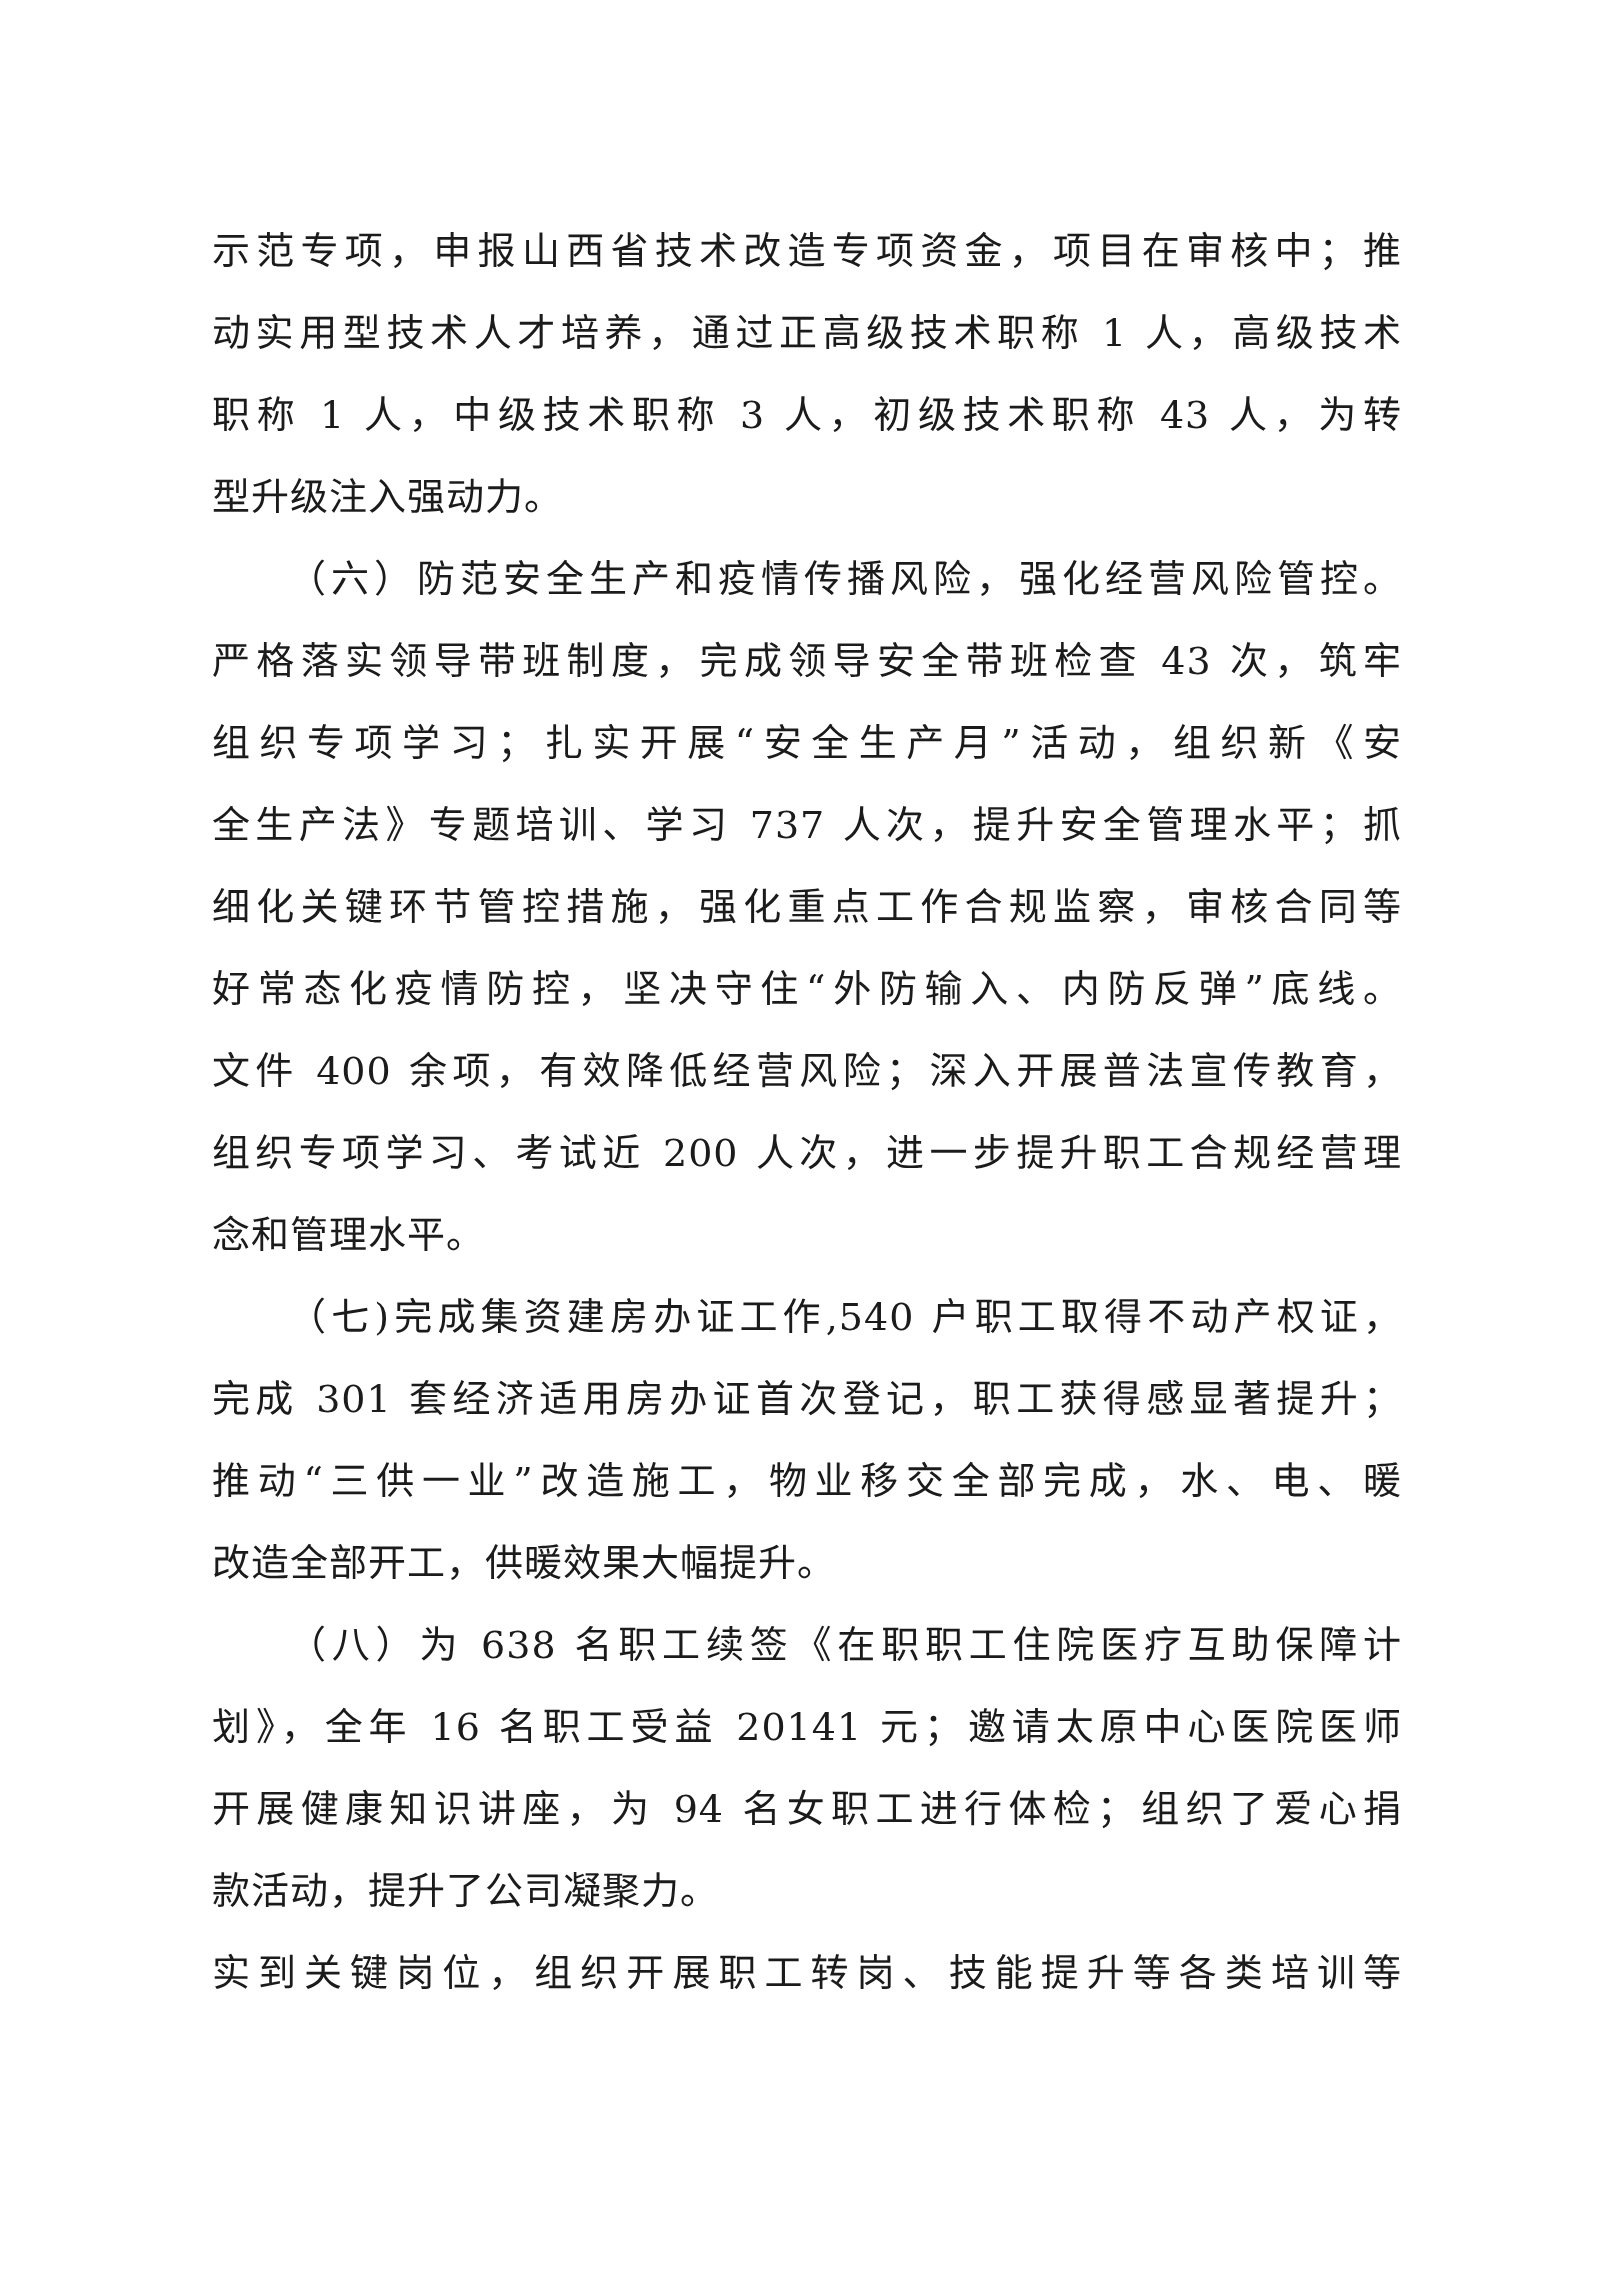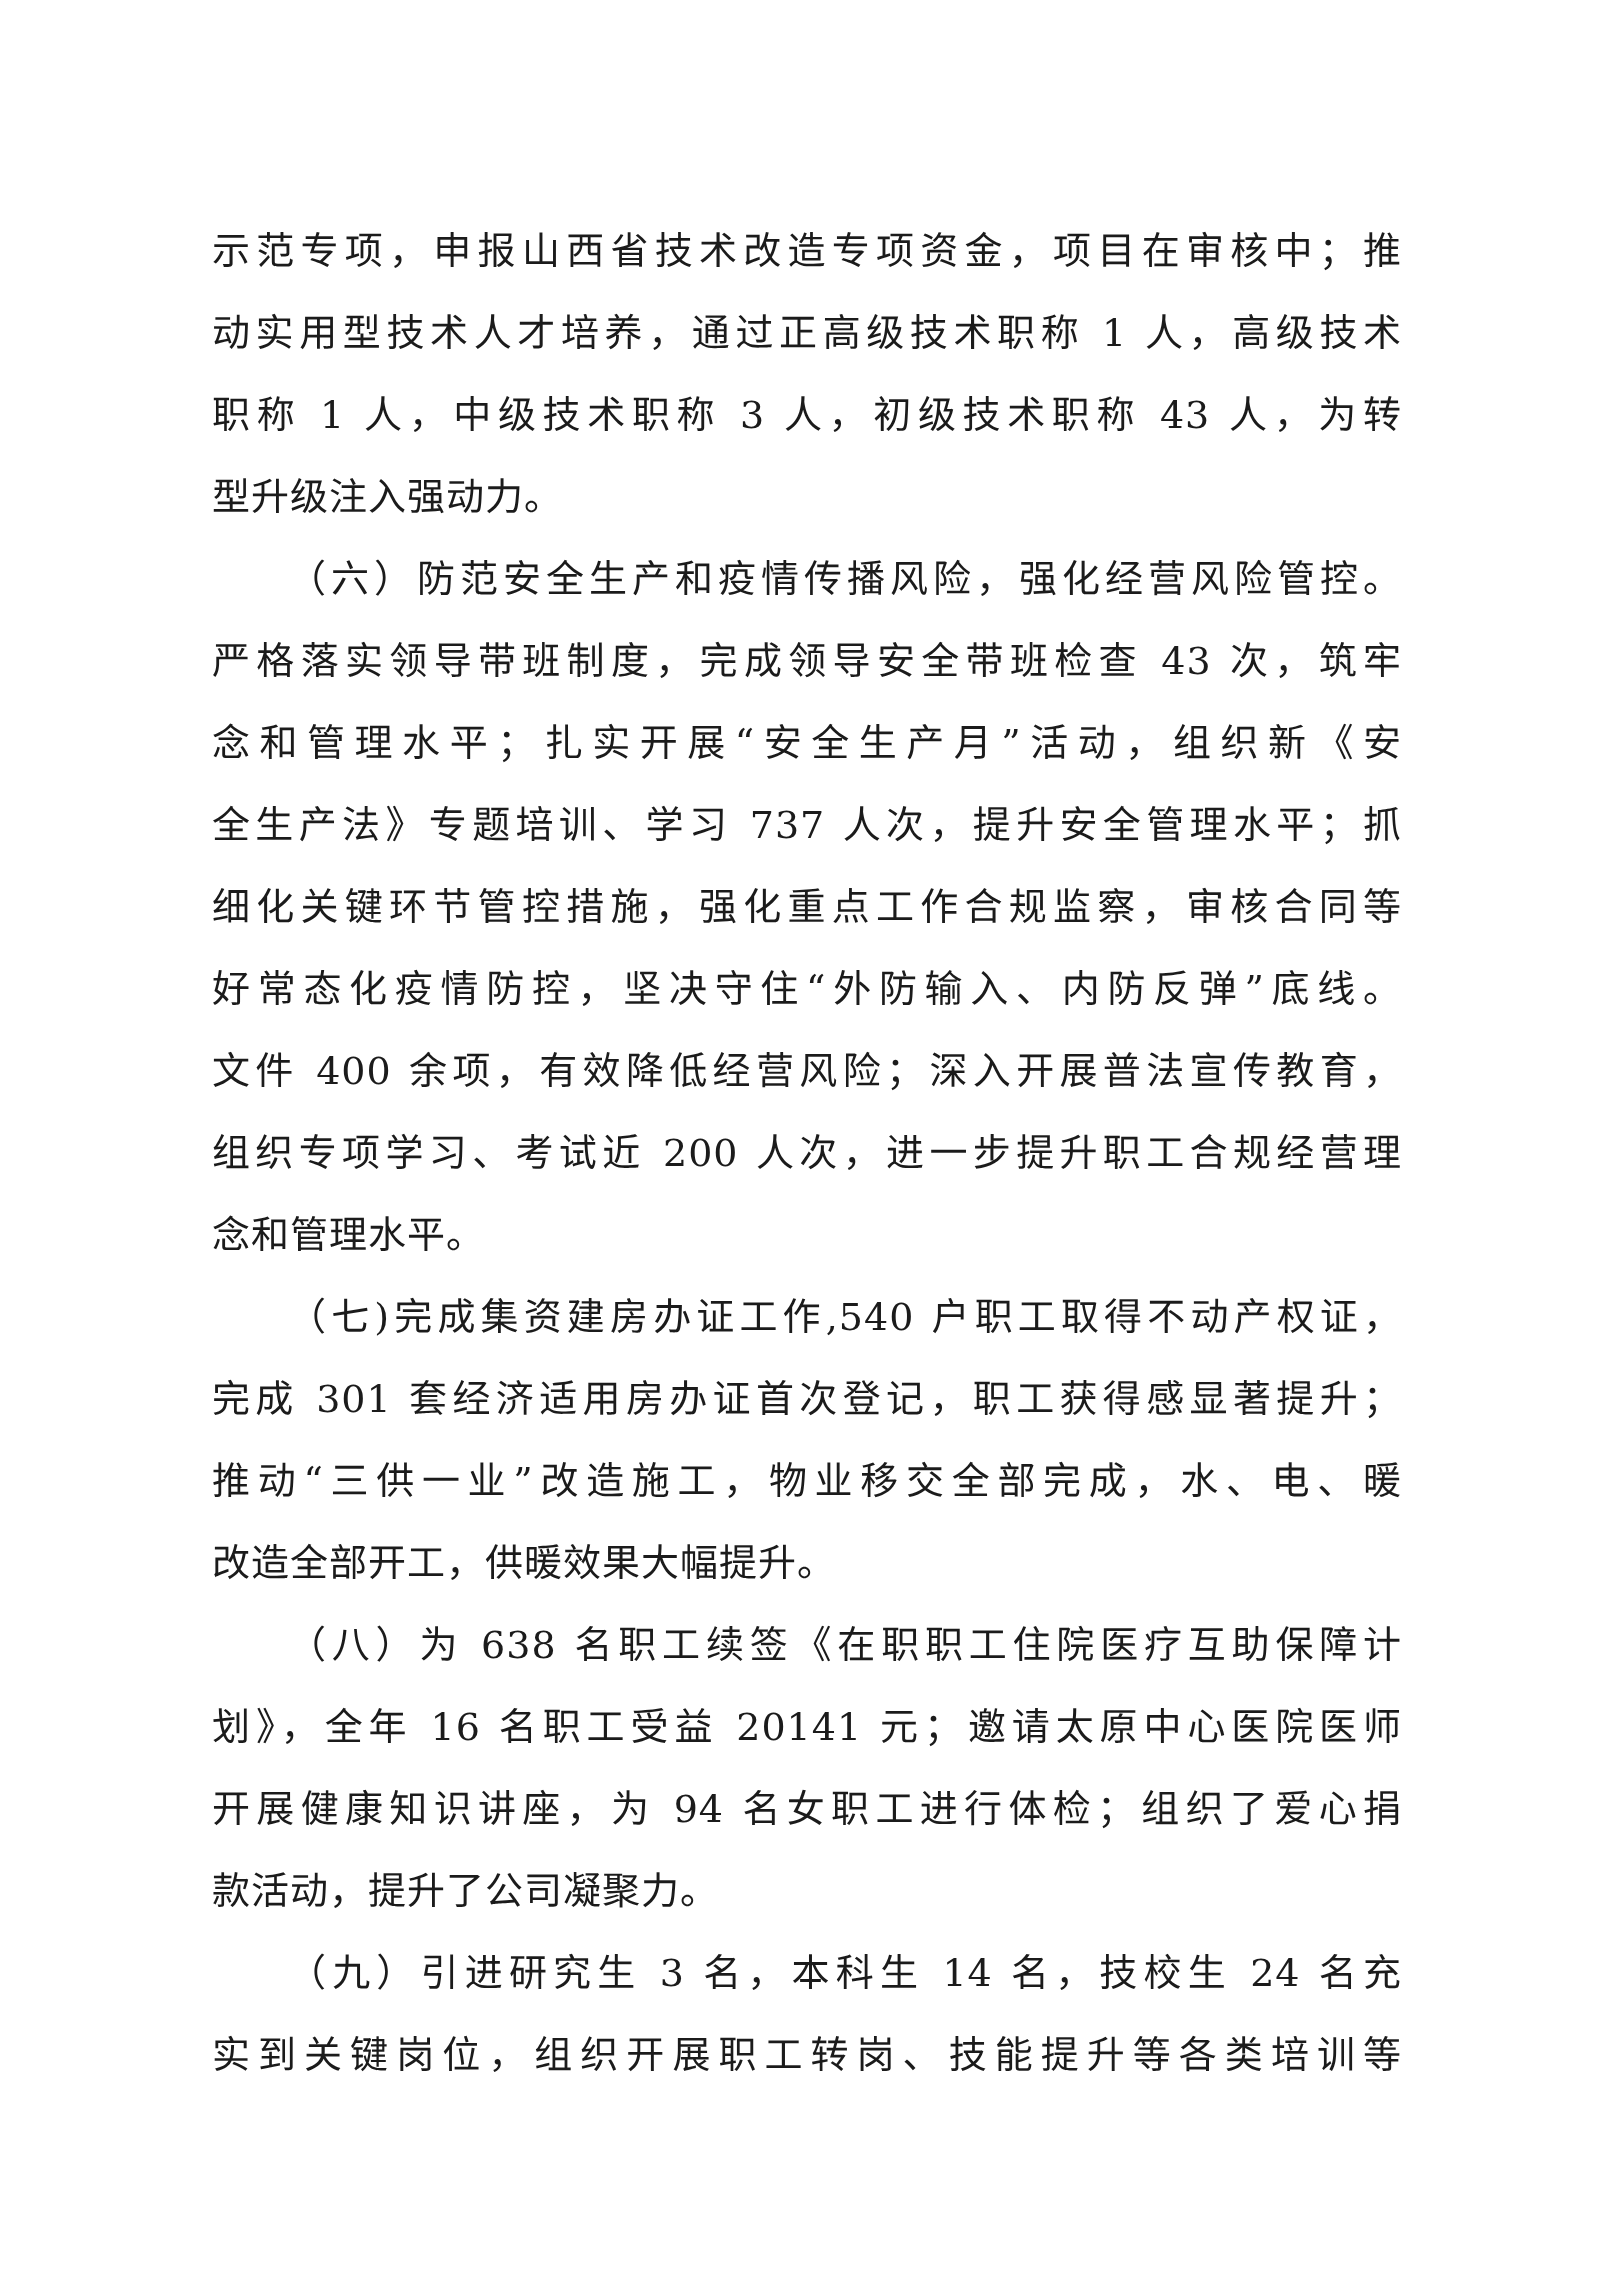--- a/index.html
+++ b/index.html
@@ -59,39 +59,38 @@
   <div class="text-block" style="color: rgb(27, 27, 27);">
       <div class="paragraph">
         <div class="line fill">示范专项，申报山西省技术改造专项资金，项目在审核中；推</div>
         <div class="line fill">动实用型技术人才培养，通过正高级技术职称 1 人，高级技术</div>
         <div class="line fill">职称 1 人，中级技术职称 3 人，初级技术职称 43 人，为转</div>
         <div class="line end">型升级注入强动力。</div>
       </div>
       <div class="paragraph">
         <div class="line fill indent">（六）防范安全生产和疫情传播风险，强化经营风险管控。</div>
         <div class="line fill">严格落实领导带班制度，完成领导安全带班检查 43 次，筑牢</div>
-        <div class="line fill">念和管理水平；扎实开展“安全生产月”活动，组织新《安</div>
+        <div class="line fill">组织专项学习；扎实开展“安全生产月”活动，组织新《安</div>
         <div class="line fill">全生产法》专题培训、学习 737 人次，提升安全管理水平；抓</div>
         <div class="line fill">细化关键环节管控措施，强化重点工作合规监察，审核合同等</div>
         <div class="line fill">好常态化疫情防控，坚决守住“外防输入、内防反弹”底线。</div>
         <div class="line fill">文件 400 余项，有效降低经营风险；深入开展普法宣传教育，</div>
         <div class="line fill">组织专项学习、考试近 200 人次，进一步提升职工合规经营理</div>
         <div class="line end">念和管理水平。</div>
       </div>
       <div class="paragraph">
         <div class="line fill indent">（七)完成集资建房办证工作,540 户职工取得不动产权证，</div>
         <div class="line fill">完成 301 套经济适用房办证首次登记，职工获得感显著提升；</div>
         <div class="line fill">推动“三供一业”改造施工，物业移交全部完成，水、电、暖</div>
         <div class="line end">改造全部开工，供暖效果大幅提升。</div>
       </div>
       <div class="paragraph">
         <div class="line fill indent">（八）为 638 名职工续签《在职职工住院医疗互助保障计</div>
         <div class="line fill">划》，全年 16 名职工受益 20141 元；邀请太原中心医院医师</div>
         <div class="line fill">开展健康知识讲座，为 94 名女职工进行体检；组织了爱心捐</div>
         <div class="line end">款活动，提升了公司凝聚力。</div>
       </div>
       <div class="paragraph">
-        <div class="line fill indent">（九）引进研究生 3 名，本科生 14 名，技校生 24 名充</div>
         <div class="line fill">实到关键岗位，组织开展职工转岗、技能提升等各类培训等</div>
       </div>
     </div>
 </div>
 
 
 </body></html>

